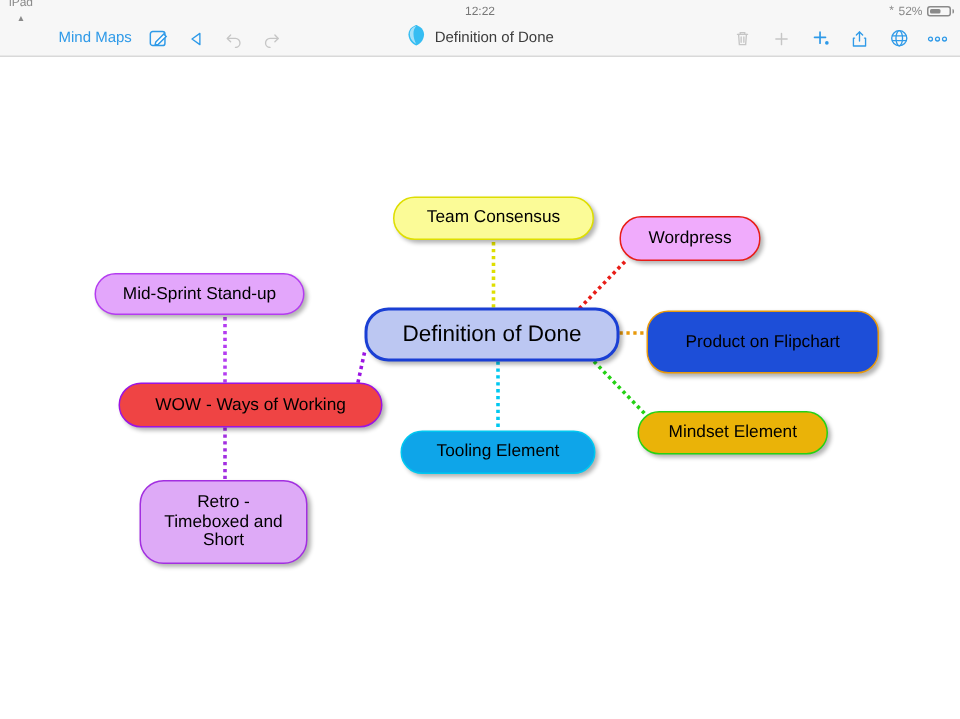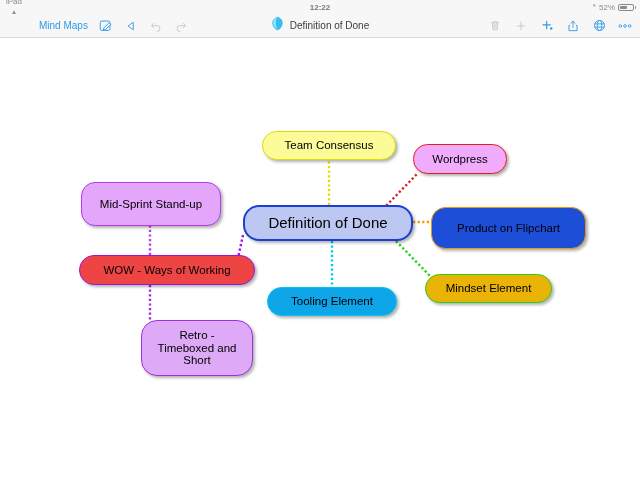--- a/index.html
+++ b/index.html
@@ -29,21 +29,21 @@
     color: #8a8a8a;
     box-sizing: border-box;
     padding: 0 6px;
   }
   .sb-left { display: flex; align-items: center; gap: 3px; flex-direction: column; }
   .sb-center {
     position: absolute;
     left: 0; right: 0;
     text-align: center;
     font-size: 8px;
-    font-weight: bold;
+    font-weight: normal;
     color: #777;
     pointer-events: none;
   }
   .sb-right {
     margin-left: auto;
     display: flex;
     align-items: center;
     gap: 3px;
   }
   .wifi-glyph { font-size: 8px; line-height: 1; color: #8a8a8a; }
@@ -274,18 +274,18 @@
       <line x1="150" y1="246" x2="150" y2="281" stroke="#a22fe0" stroke-width="2.4" stroke-linecap="butt" stroke-dasharray="2.2 2.4"></line>
     </svg>
   <div id="nodes-layer">
       <div class="node root" style="left: 243px; top: 166px; width: 170px; height: 36px; background: rgb(188, 199, 242); border-color: rgb(26, 63, 212); border-radius: 16px;">Definition of Done</div>
       <div class="node child" style="left: 262px; top: 92px; width: 134px; height: 29px; background: rgb(251, 251, 151); border-color: rgb(222, 222, 0); border-radius: 14.5px;">Team Consensus</div>
       <div class="node child" style="left: 413px; top: 105px; width: 94px; height: 30px; background: #f0abfc; border-color: rgb(232, 29, 23); border-radius: 14.5px;">Wordpress</div>
       <div class="node child" style="left: 431px; top: 168px; width: 155px; height: 42px; background: #1d4ed8; border-color: rgb(232, 153, 11); border-radius: 14.5px;">Product on Flipchart</div>
       <div class="node child" style="left: 425px; top: 235px; width: 127px; height: 29px; background: #eab308; border-color: rgb(36, 210, 20); border-radius: 14.5px;">Mindset Element</div>
       <div class="node child" style="left: 267px; top: 248px; width: 130px; height: 29px; background: #0ea5e9; border-color: rgb(0, 200, 240); border-radius: 14.5px;">Tooling Element</div>
       <div class="node child" style="left: 79px; top: 216px; width: 176px; height: 30px; background: #ef4444; border-color: rgb(155, 20, 226); border-radius: 15px;">WOW - Ways of Working</div>
-      <div class="node child" style="left: 81px; top: 143px; width: 140px; height: 44px; background: rgb(227, 166, 251); border-color: rgb(180, 60, 240); border-radius: 14px;">Mid-Sprint Stand-up</div>
-      <div class="node child" style="left: 93px; top: 281px; width: 112px; height: 56px; background: rgb(222, 170, 247); border-color: rgb(162, 47, 224); border-radius: 16px; margin-left: 48px;">Retro -
+      <div class="node child" style="left: 63px; top: 143px; width: 140px; height: 28px; background: rgb(227, 166, 251); border-color: rgb(180, 60, 240); border-radius: 14px;">Mid-Sprint Stand-up</div>
+      <div class="node child" style="left: 93px; top: 281px; width: 112px; height: 56px; background: rgb(222, 170, 247); border-color: rgb(162, 47, 224); border-radius: 16px;">Retro -
 Timeboxed and
 Short</div>
     </div>
 </div>
 
 </body></html>

